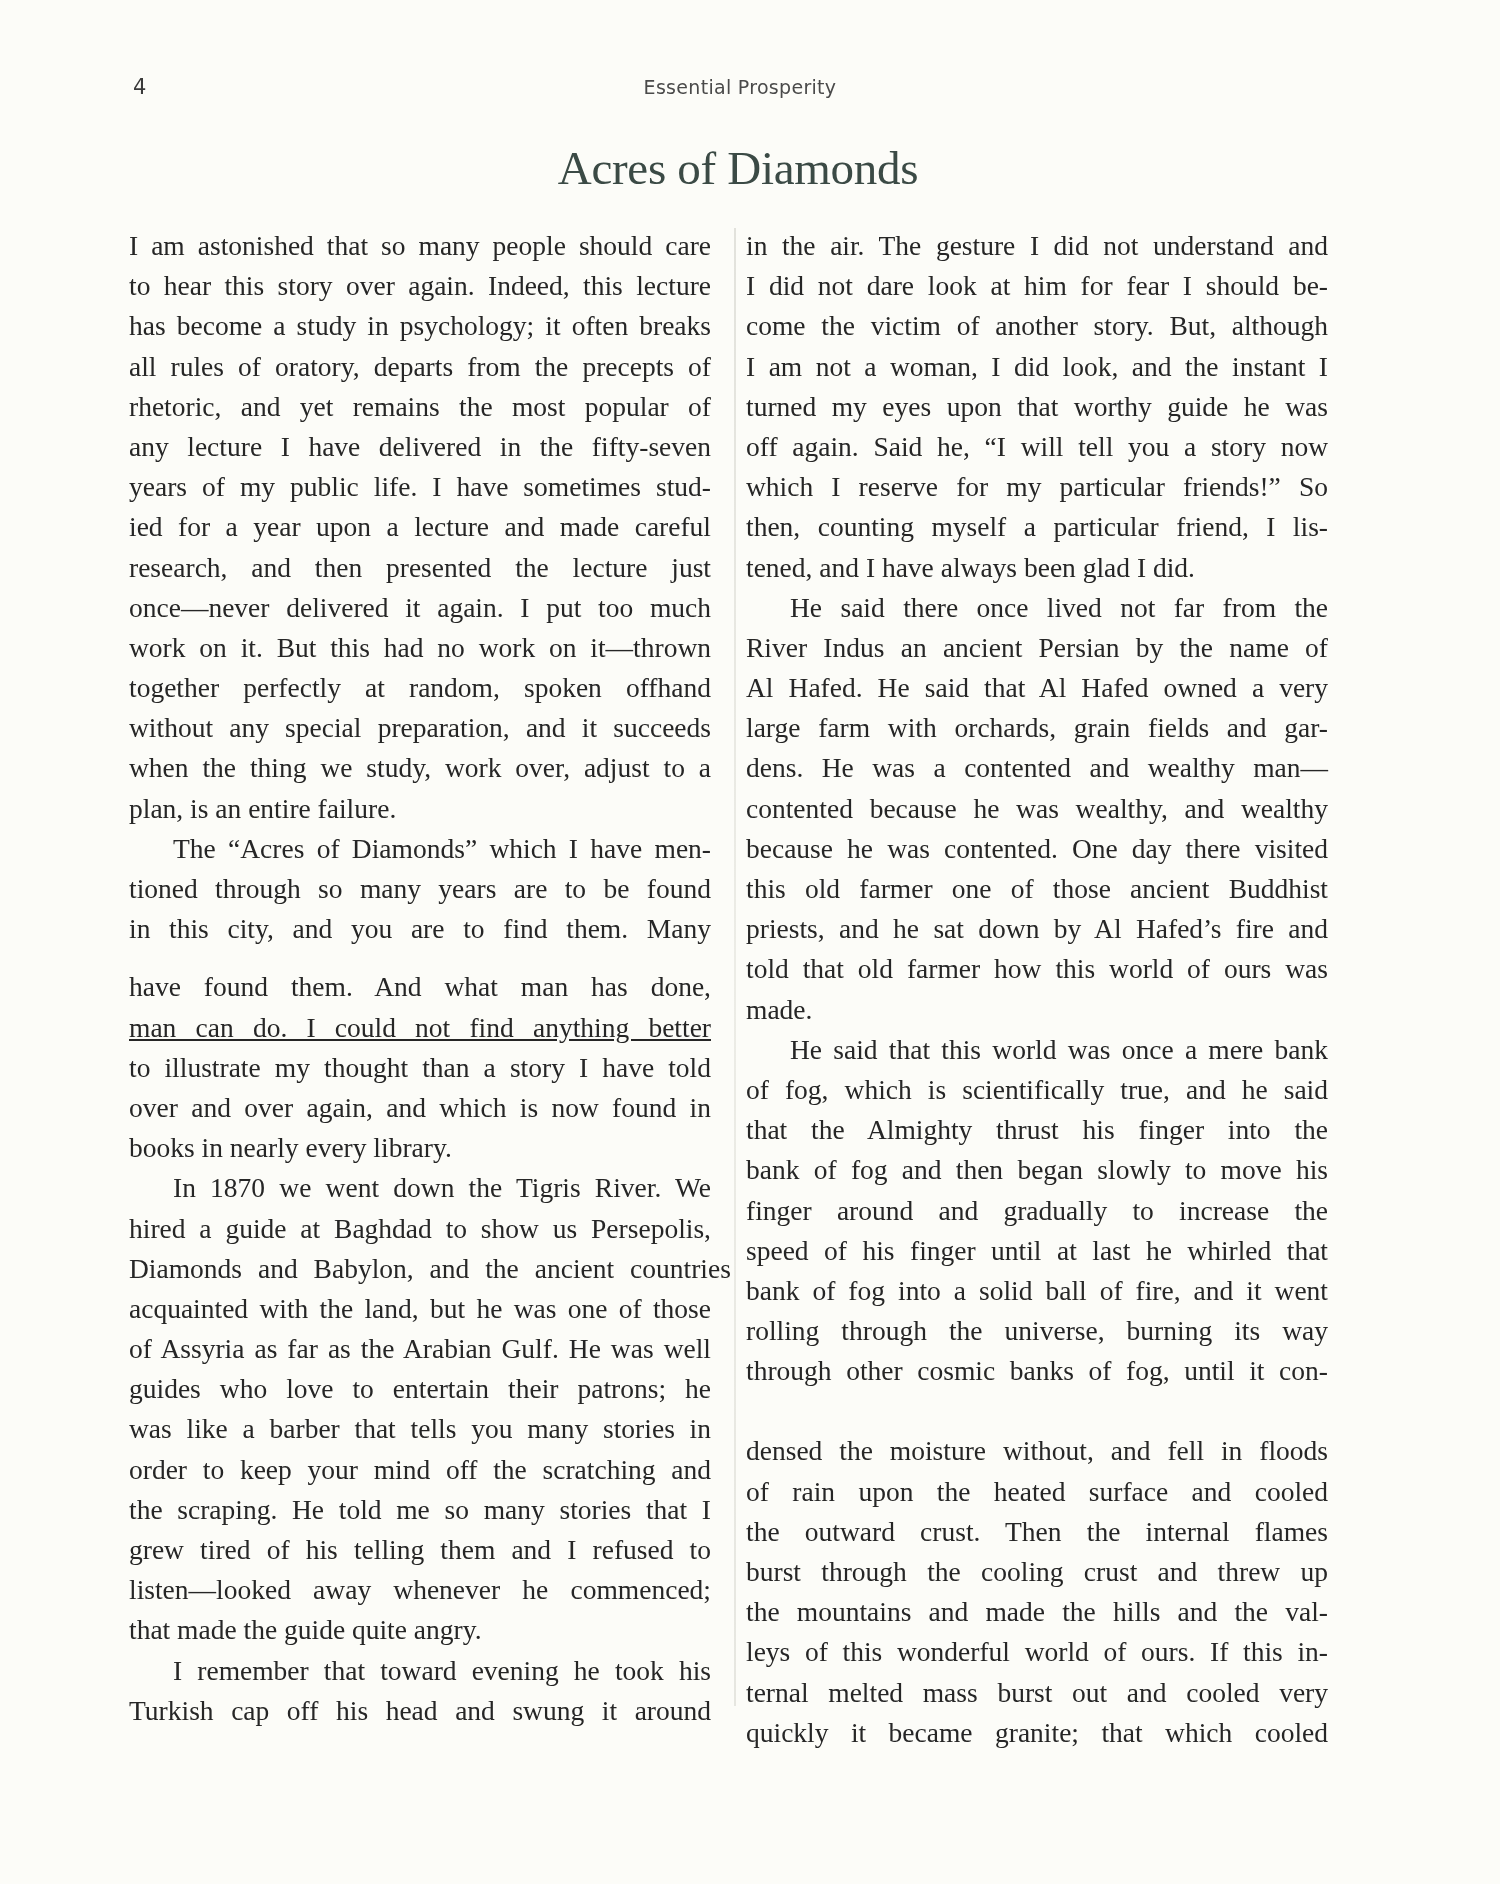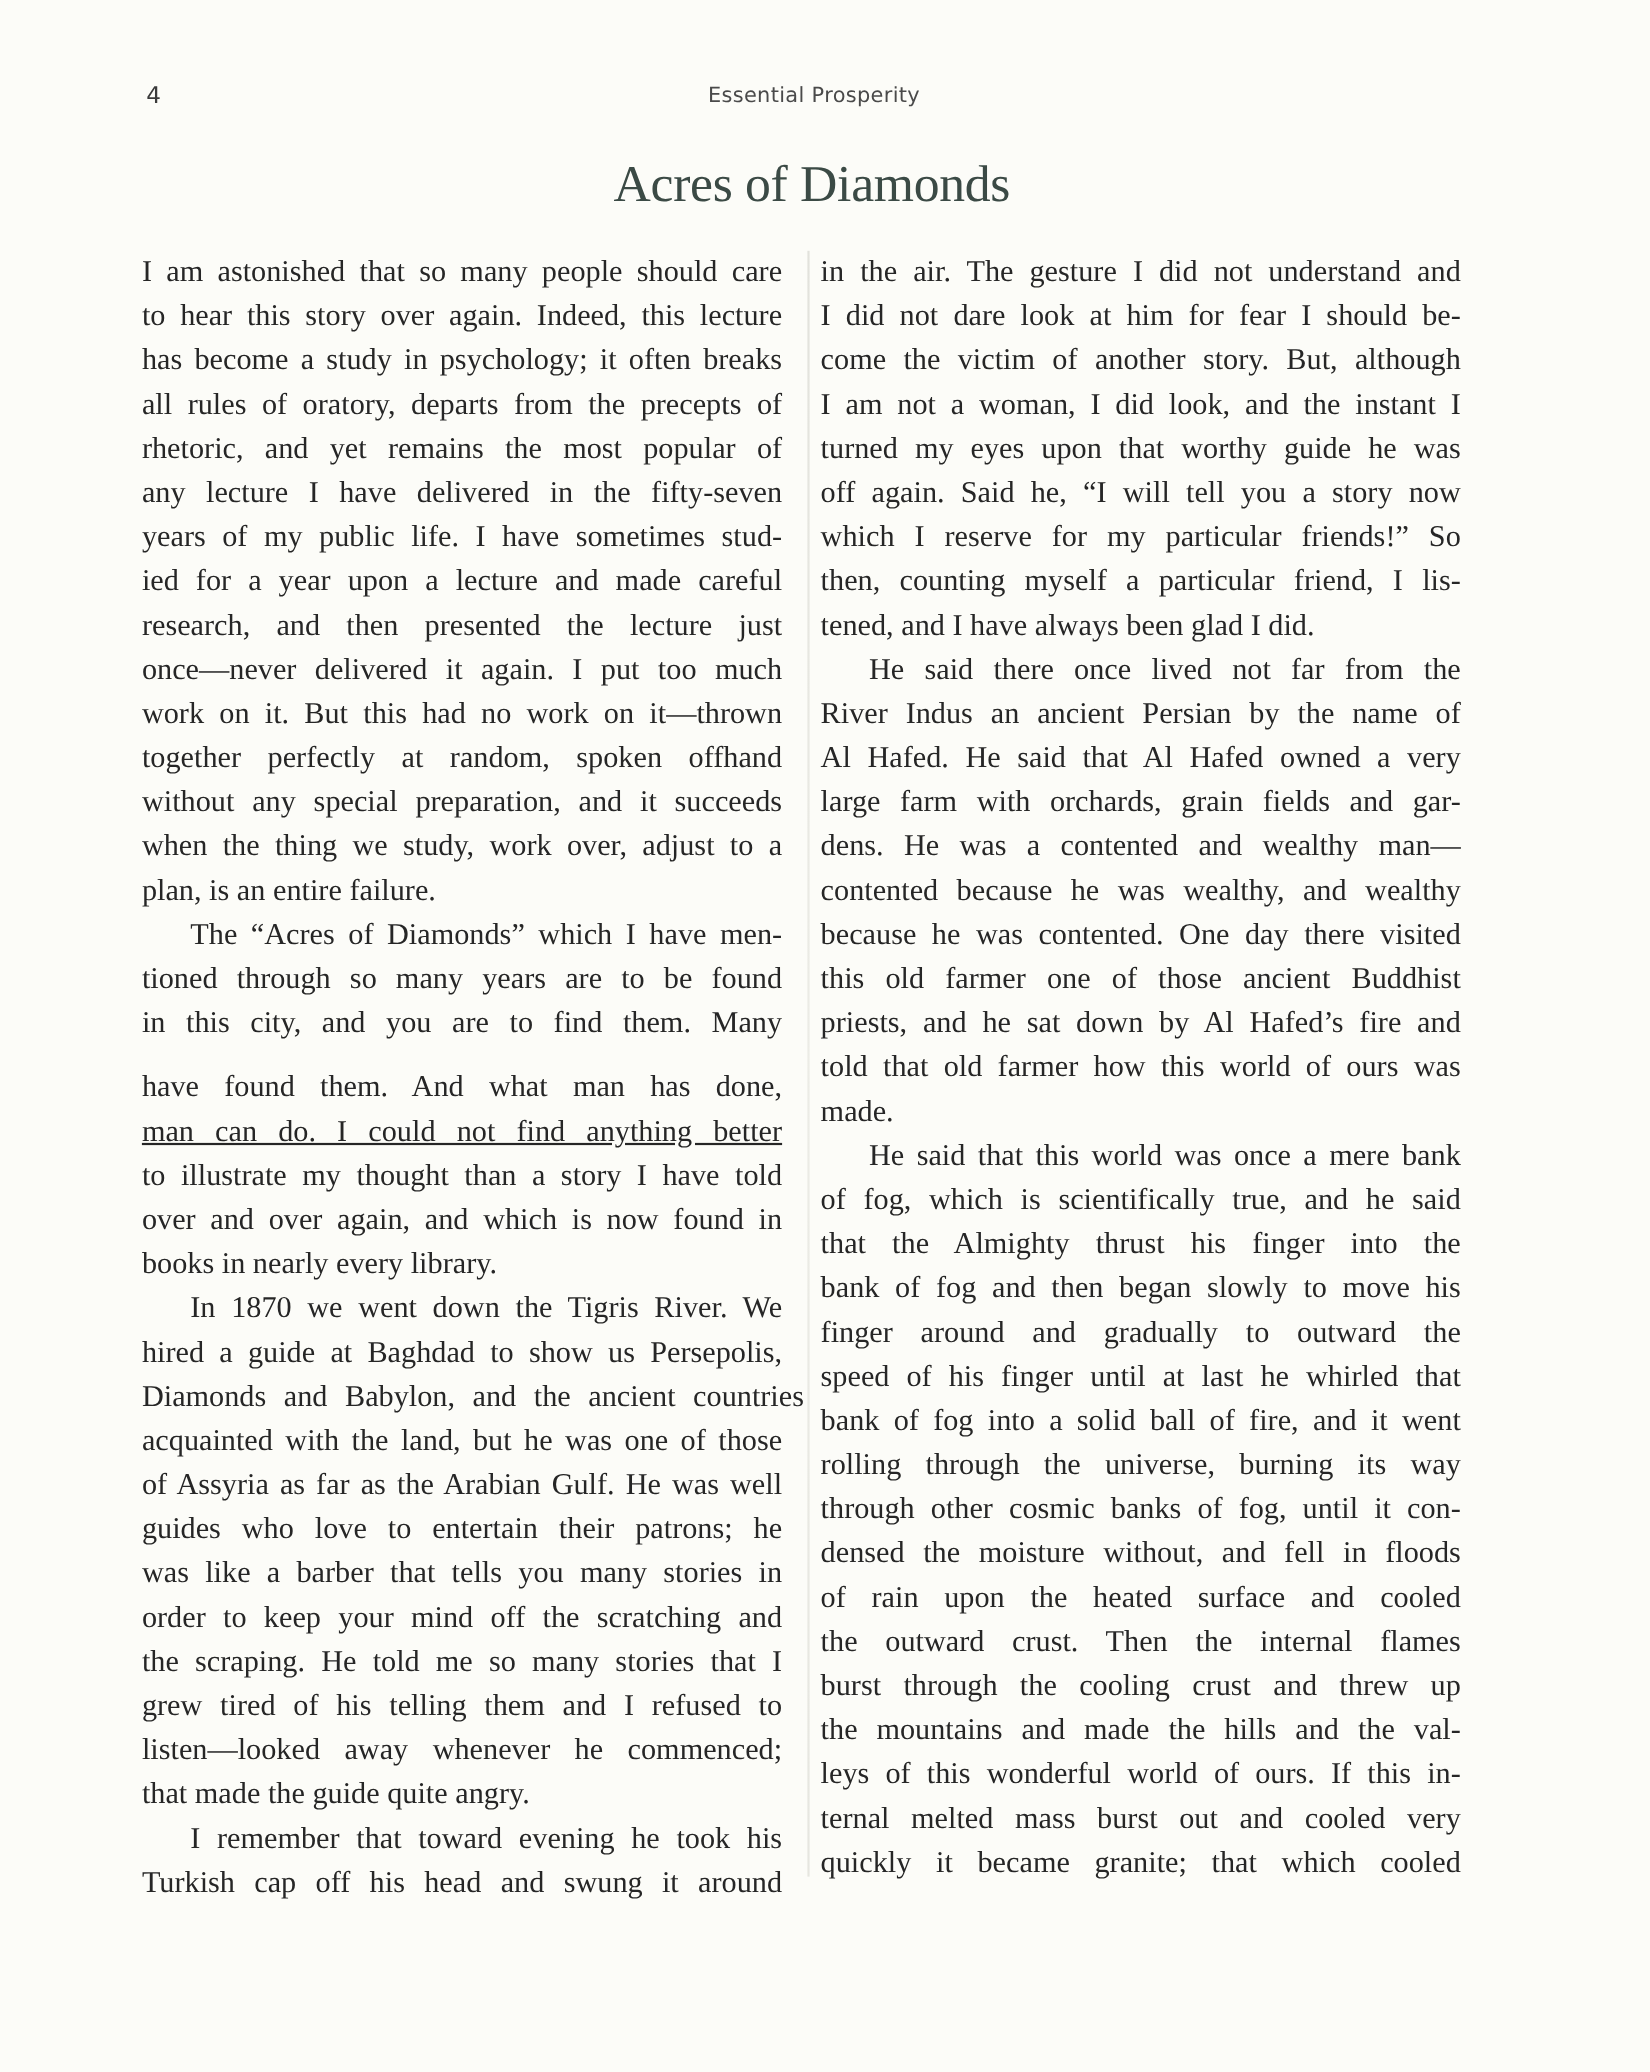--- a/index.html
+++ b/index.html
@@ -147,26 +147,26 @@
     <span class="line" style="word-spacing: 9.86719px; text-align-last: left;">contented because he was wealthy, and wealthy</span>
     <span class="line" style="word-spacing: 7.21875px; text-align-last: left;">because he was contented. One day there visited</span>
     <span class="line" style="word-spacing: 12.3326px; text-align-last: left;">this old farmer one of those ancient Buddhist</span>
     <span class="line" style="word-spacing: 7.47222px; text-align-last: left;">priests, and he sat down by Al Hafed’s fire and</span>
     <span class="line" style="word-spacing: 7.04514px; text-align-last: left;">told that old farmer how this world of ours was</span>
     <span class="line last">made.</span>
     <span class="line indent" style="word-spacing: 4.36979px; text-align-last: left;">He said that this world was once a mere bank</span>
     <span class="line" style="word-spacing: 9.17383px; text-align-last: left;">of fog, which is scientifically true, and he said</span>
     <span class="line" style="word-spacing: 16.9085px; text-align-last: left;">that the Almighty thrust his finger into the</span>
     <span class="line" style="word-spacing: 7.38542px; text-align-last: left;">bank of fog and then began slowly to move his</span>
-    <span class="line" style="word-spacing: 18.349px; text-align-last: left;">finger around and gradually to outward the</span>
+    <span class="line" style="word-spacing: 18.349px; text-align-last: left;">finger around and gradually to increase the</span>
     <span class="line" style="word-spacing: 8.57639px; text-align-last: left;">speed of his finger until at last he whirled that</span>
     <span class="line" style="word-spacing: 6.11364px; text-align-last: left;">bank of fog into a solid ball of fire, and it went</span>
     <span class="line" style="word-spacing: 15.1484px; text-align-last: left;">rolling through the universe, burning its way</span>
     <span class="line" style="word-spacing: 7.73438px; text-align-last: left;">through other cosmic banks of fog, until it con-</span>
-    <span class="line" style="word-spacing: 10.0402px; text-align-last: left;">densed the moisture without, and fell in floods</span>
+    <span class="line" style="word-spacing: 10.0402px; text-align-last: left; margin-top: 40px;">densed the moisture without, and fell in floods</span>
     <span class="line" style="word-spacing: 16.4933px; text-align-last: left;">of rain upon the heated surface and cooled</span>
     <span class="line" style="word-spacing: 18.3021px; text-align-last: left;">the outward crust. Then the internal flames</span>
     <span class="line" style="word-spacing: 13.4241px; text-align-last: left;">burst through the cooling crust and threw up</span>
     <span class="line" style="word-spacing: 10.3164px; text-align-last: left;">the mountains and made the hills and the val-</span>
     <span class="line" style="word-spacing: 7.80729px; text-align-last: left;">leys of this wonderful world of ours. If this in-</span>
     <span class="line" style="word-spacing: 12.7746px; text-align-last: left;">ternal melted mass burst out and cooled very</span>
     <span class="line" style="word-spacing: 15.5469px; text-align-last: left;">quickly it became granite; that which cooled</span>
   </div>
 
 </body></html>

